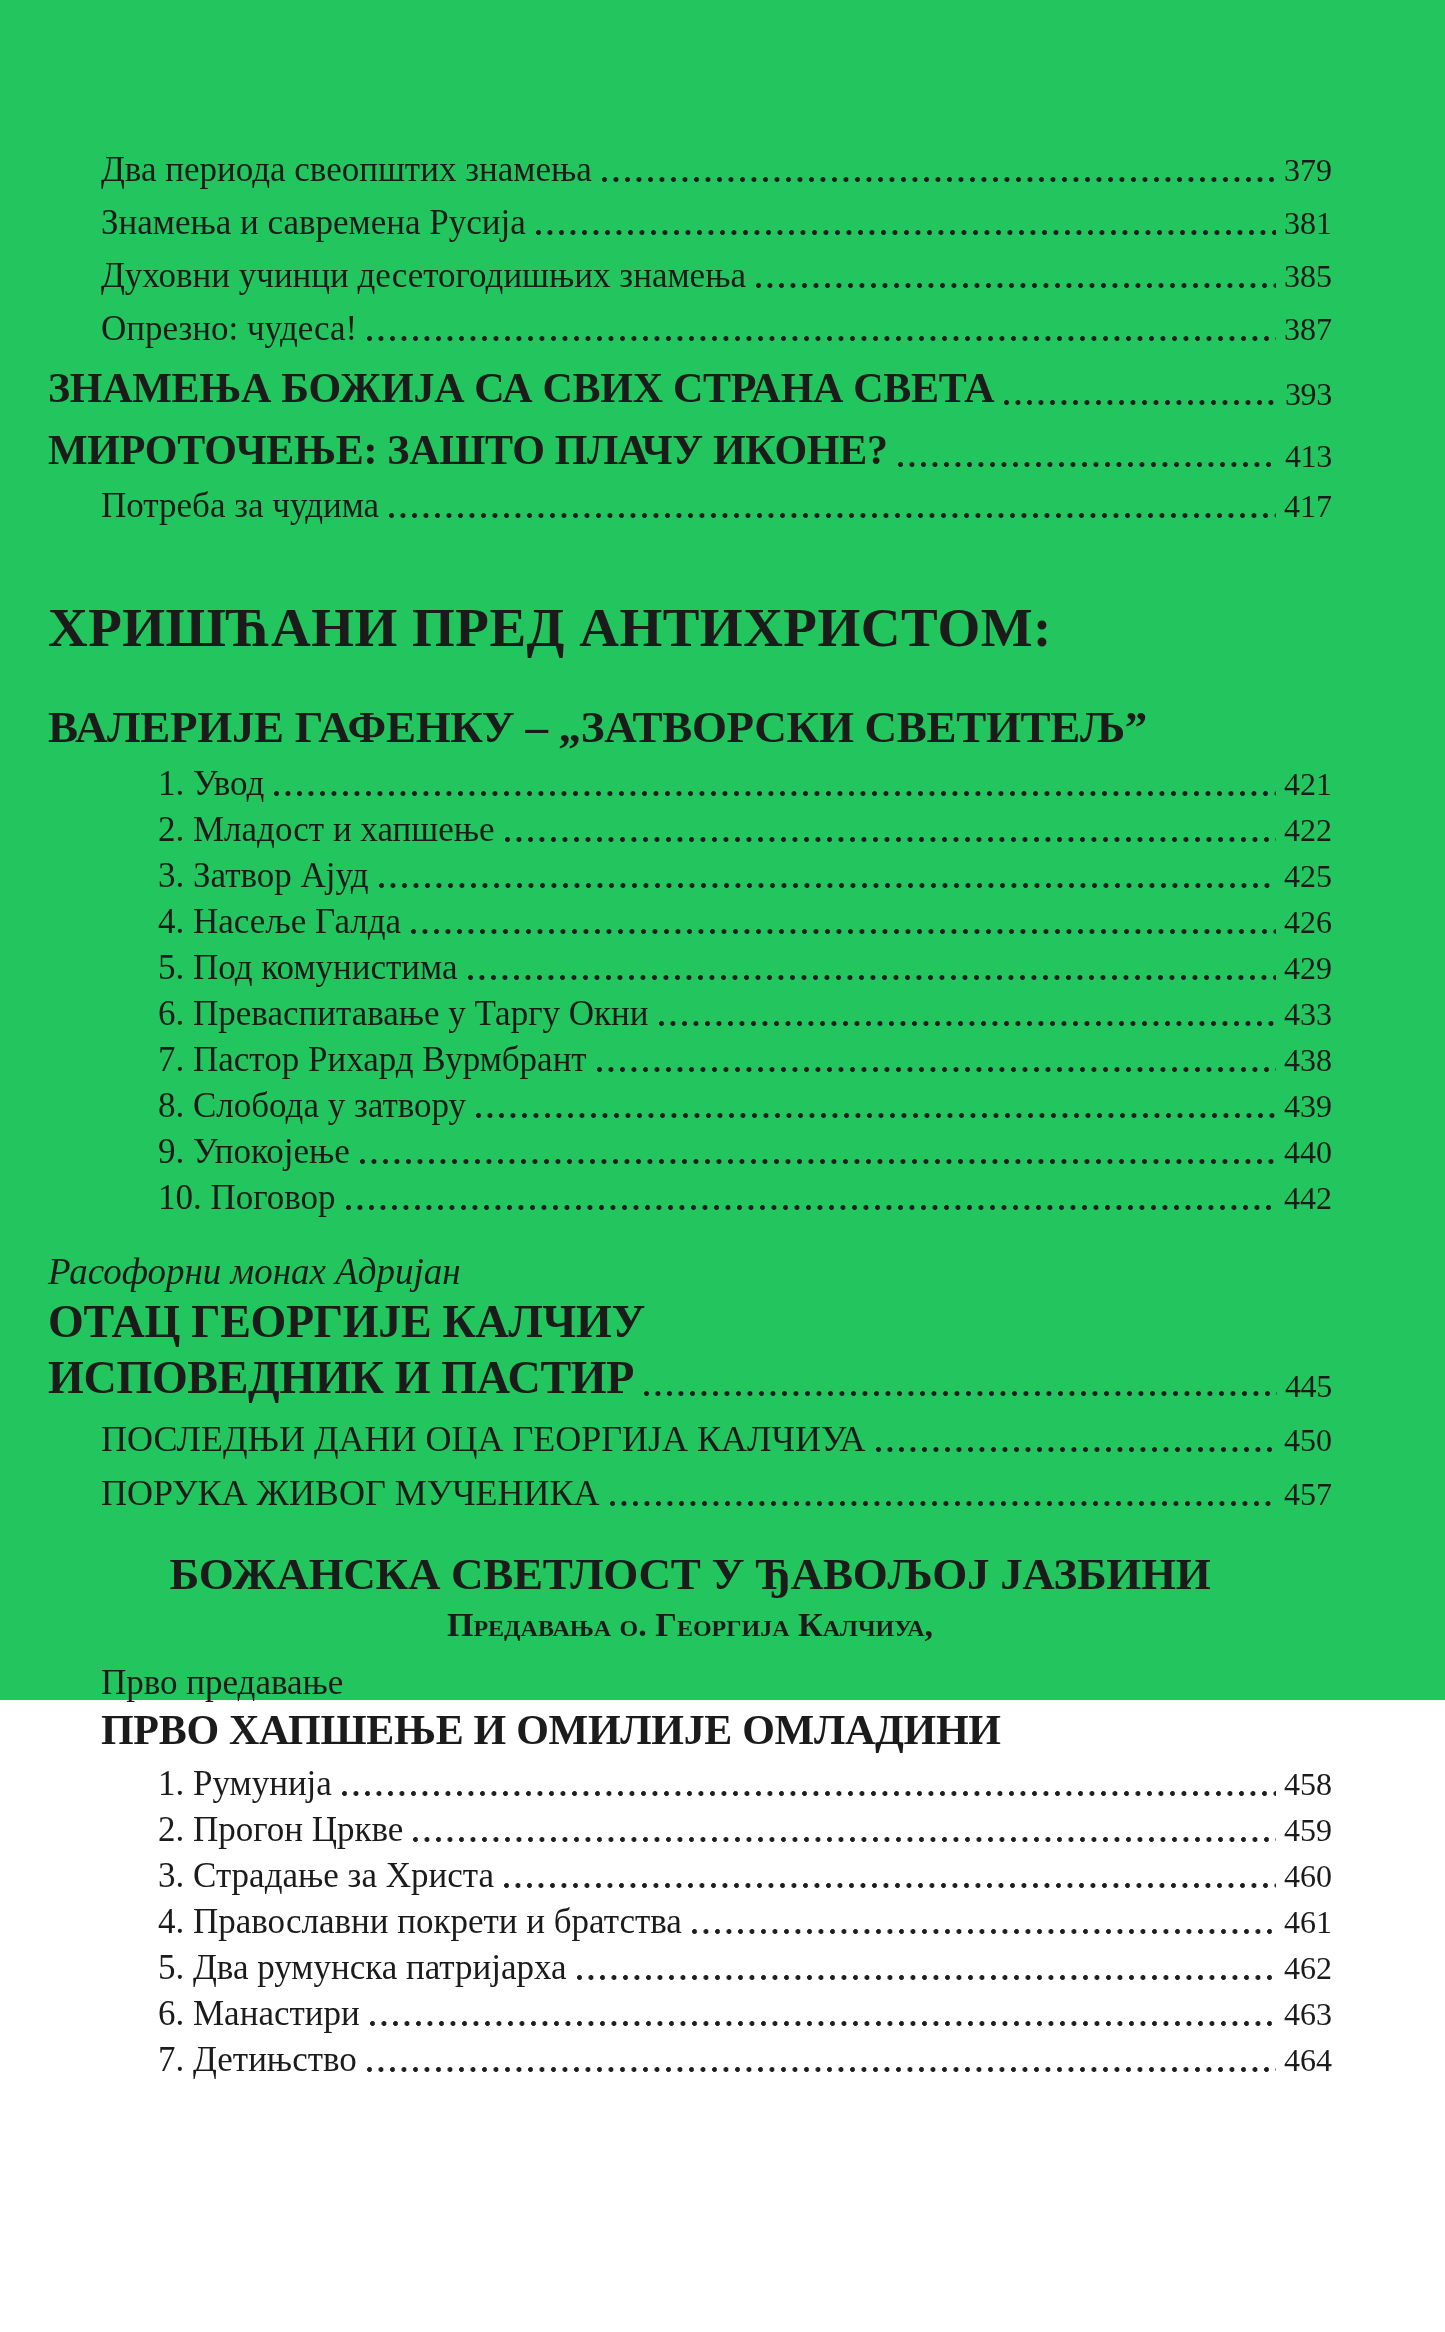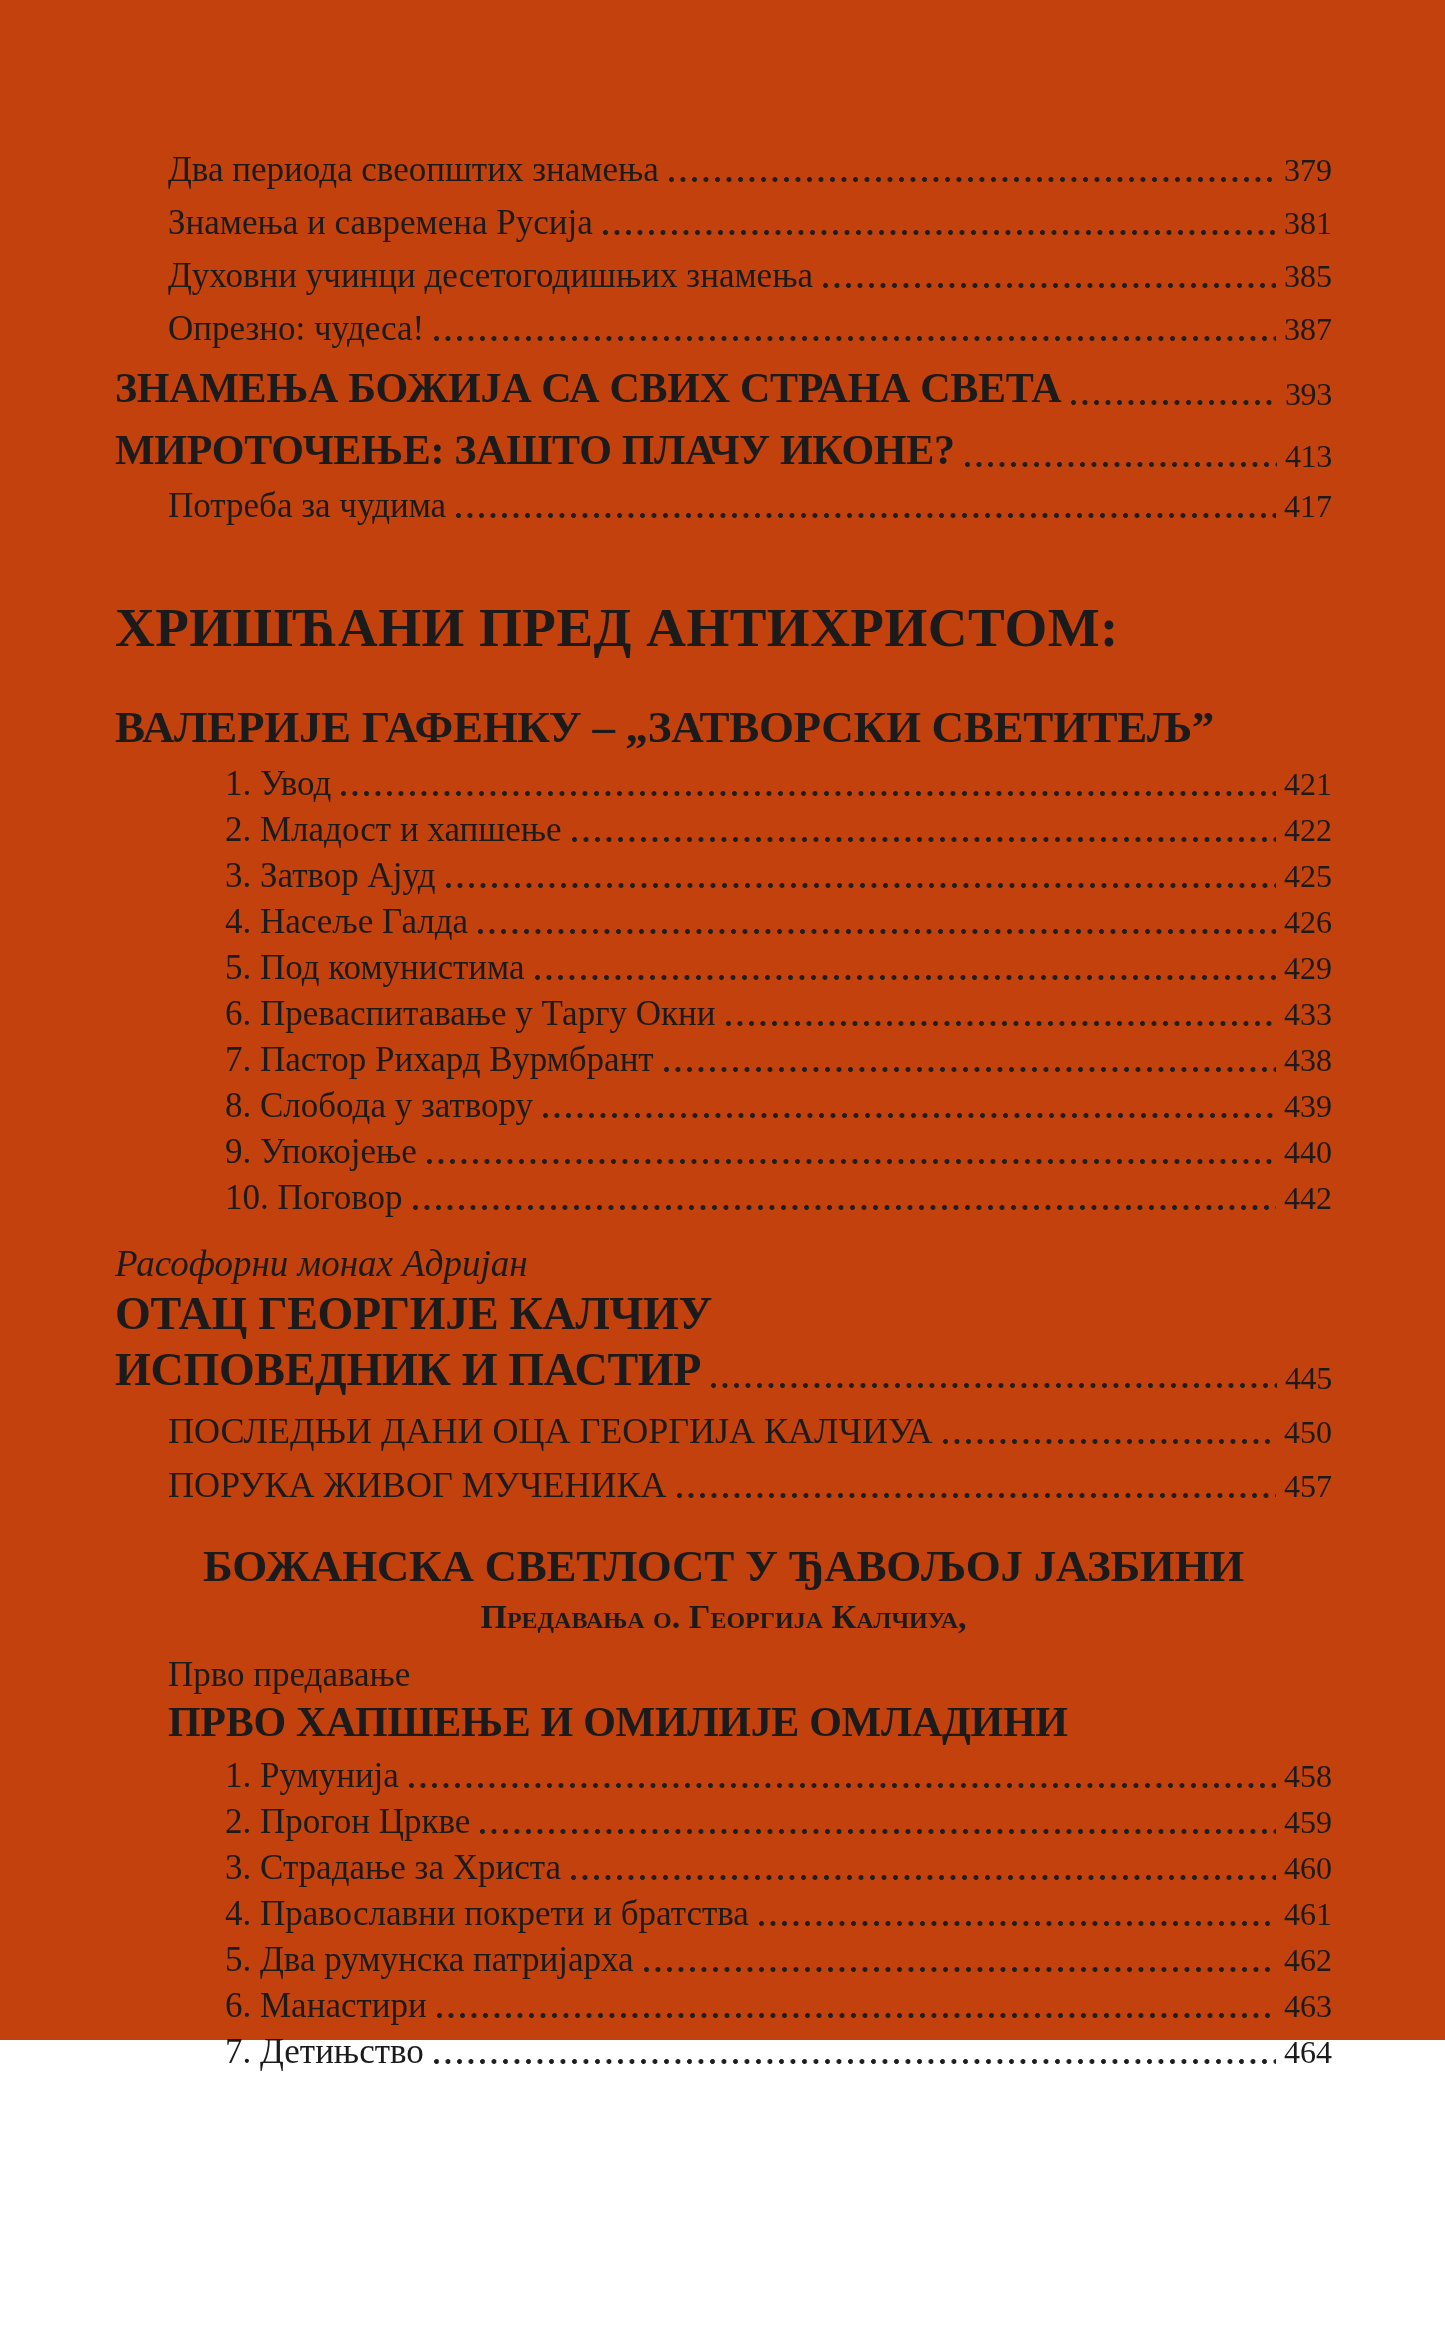--- a/index.html
+++ b/index.html
@@ -7,23 +7,23 @@
   body {
     width: 1445px;
     height: 2332px;
     background: #ffffff;
     color: #1b1b1b;
     font-family: "Liberation Serif", "DejaVu Serif", serif;
     overflow: hidden;
   }
   .page {
     width: 1445px;
-    height: 2040px;
-    padding: 150px 113px 0 115px;
-    background: #c2410c;
+    height: 1700px;
+    padding: 150px 113px 0 48px;
+    background: #22c55e;
   }
 
   
   .row { display: flex; align-items: flex-end; }
   .label { white-space: nowrap; }
   .pnum  { white-space: nowrap; font-size: 32px; line-height: 40px; font-weight: normal; }
   .dots {
     flex: 1 1 auto;
     min-width: 24px;
     height: 6px;
@@ -59,21 +59,21 @@
     line-height: 54px;
     font-weight: bold;
     margin-bottom: 10px;
     letter-spacing: -0.3px;
   }
 
   
   .item-row { font-size: 35px; line-height: 40px; margin-bottom: 6px; padding-left: 110px; }
 
   
-  .author-note { margin-top: 24px; font-size: 37px; line-height: 44px; font-style: italic; }
+  .author-note { margin-top: 32px; font-size: 37px; line-height: 44px; font-style: italic; }
 
   
   .otac-line1 { font-size: 46px; line-height: 56px; font-weight: bold; letter-spacing: -0.3px; }
   .otac-row   { font-size: 46px; line-height: 56px; font-weight: bold; letter-spacing: -0.3px; }
   .otac-row .dots { margin-bottom: 9px; }
 
   
   .caps-row { font-size: 36px; line-height: 42px; margin-top: 12px; padding-left: 53px; }
 
   

